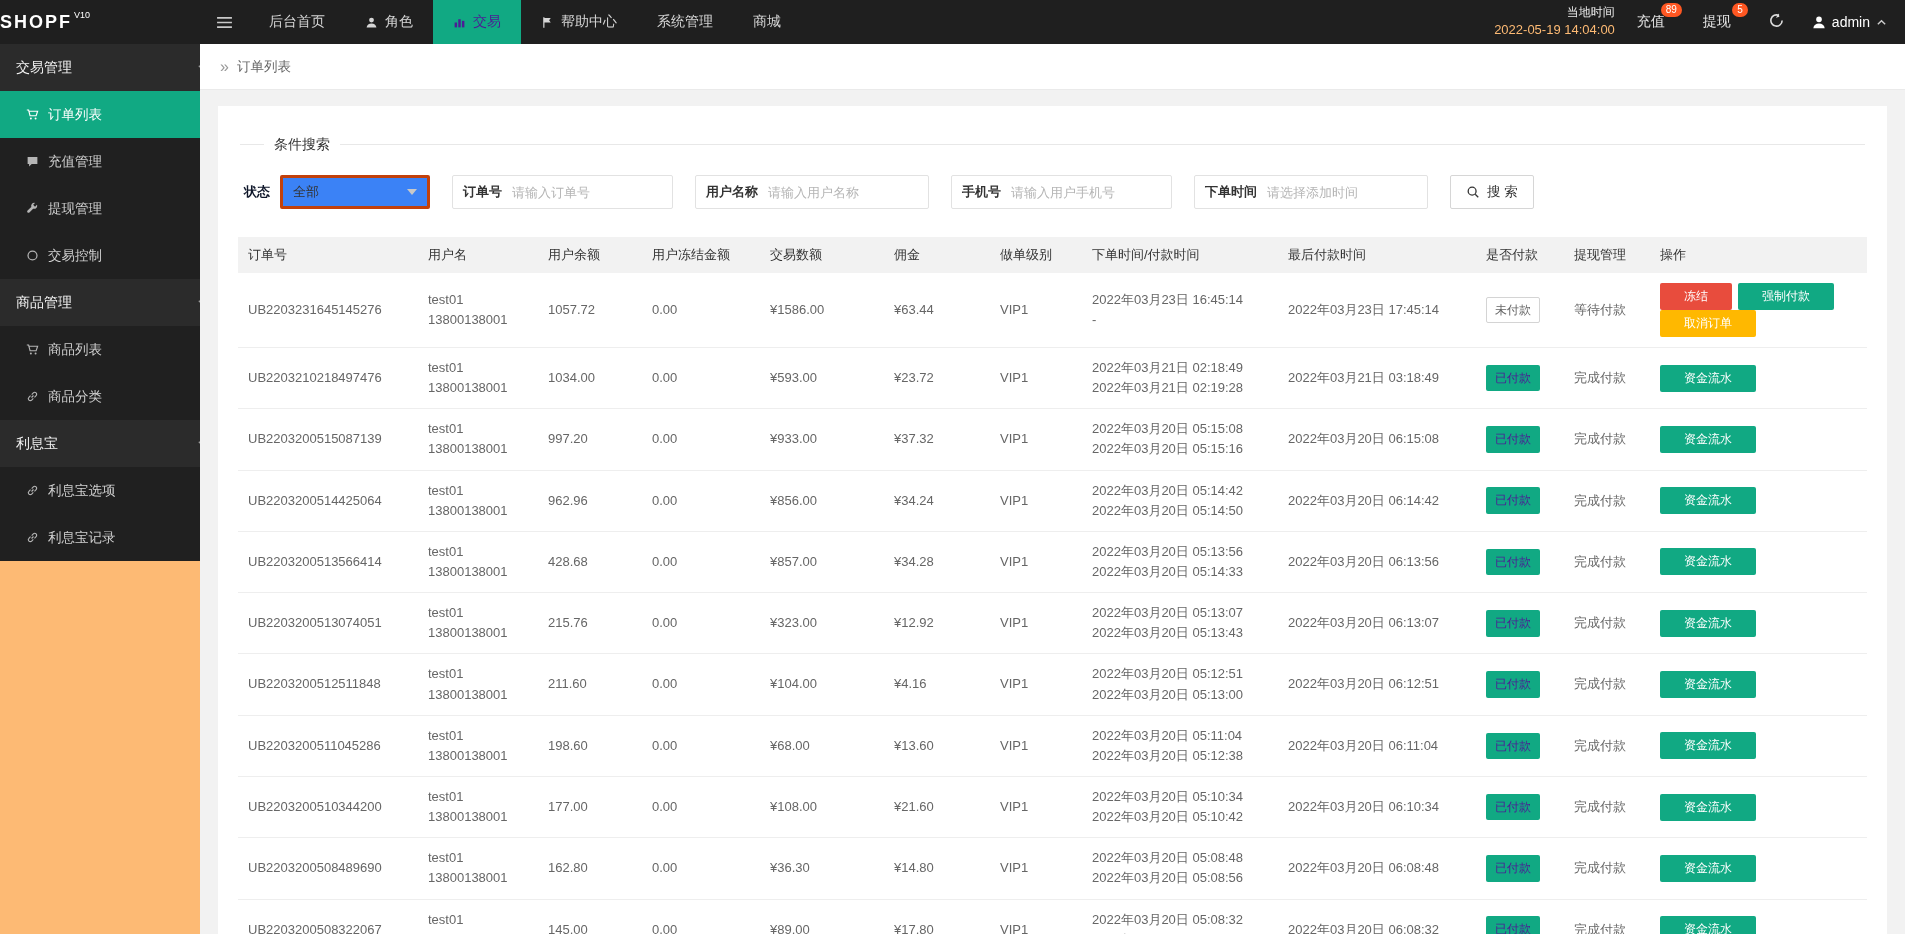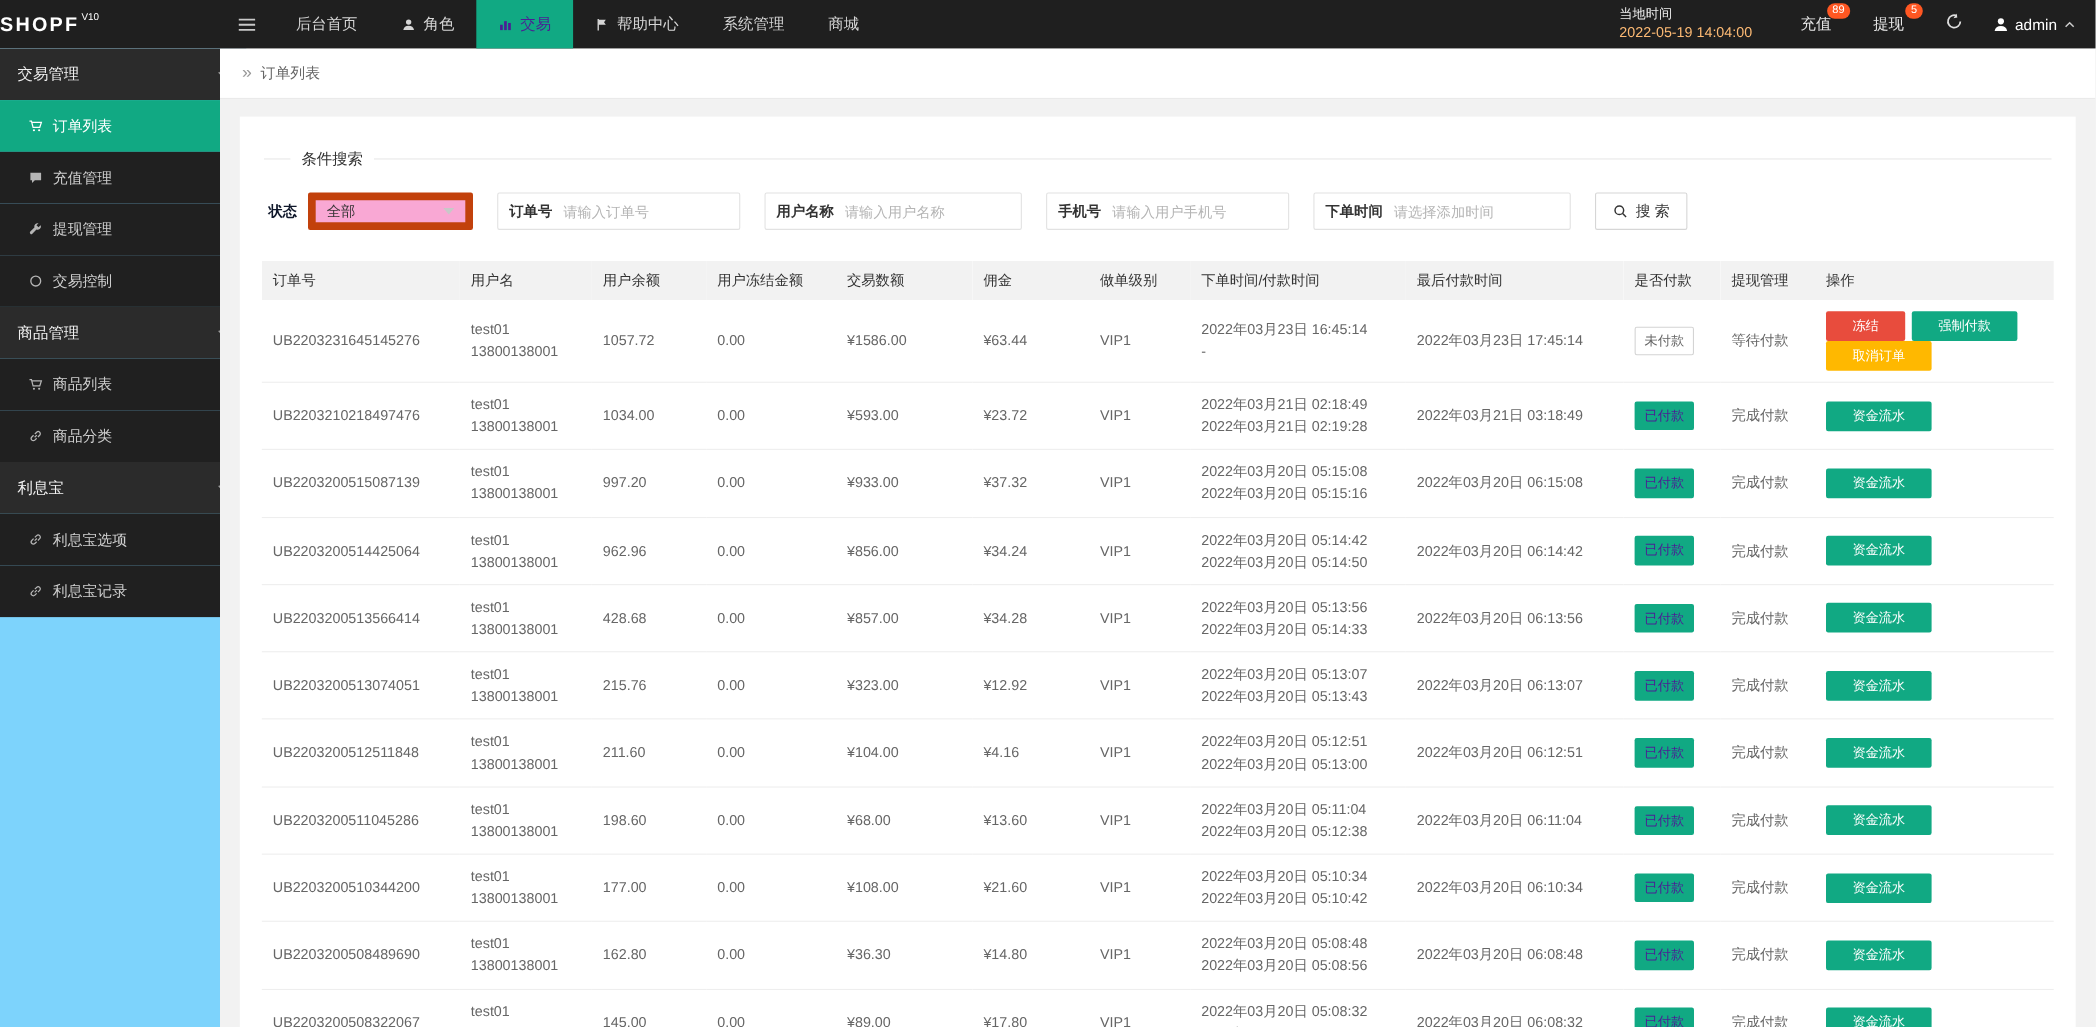--- a/index.html
+++ b/index.html
@@ -20,32 +20,32 @@
   .logo{width:200px;display:flex;align-items:center;color:#fff;
     font-size:18px;font-weight:bold;letter-spacing:2px}
   .logo sup{font-size:9px;font-weight:normal;letter-spacing:0;margin-left:2px;
     transform:translateY(-7px);display:inline-block}
   .nav-toggle{display:flex;align-items:center;padding:0 16px;color:#c9c9c9;cursor:pointer}
   .topnav{display:flex;align-items:stretch}
   .nav-item{display:flex;align-items:center;gap:7px;padding:0 20px;font-size:14px;
     color:#d6d6d6;cursor:pointer;white-space:nowrap}
   .nav-item.active{background:var(--accent);color:#4c1d95}
   .topbar-right{margin-left:auto;display:flex;align-items:center;padding-right:18px}
-  .time-block{text-align:left;margin-right:44px;line-height:1.45}
+  .time-block{text-align:right;margin-right:22px;line-height:1.45}
   .time-label{font-size:12px;color:#ececec}
   .time-value{font-size:13px;color:#fdba74}
   .top-link{position:relative;font-size:14px;color:#e6e6e6;margin-right:38px;cursor:pointer;white-space:nowrap}
   .top-badge{position:absolute;top:-10px;right:-17px;background:var(--badge);color:#fff;
     font-size:10px;line-height:1;padding:2px 5px;border-radius:8px;min-width:15px;text-align:center}
   .icon-btn{color:#ddd;margin-right:28px;cursor:pointer}
   .admin{display:flex;align-items:center;gap:6px;font-size:14px;color:#fff;cursor:pointer}
   .admin .caret{color:#ccc}
 
   
-  .sidebar{position:absolute;top:44px;left:0;bottom:0;width:224px;background:#7dd3fc;overflow:hidden}
+  .sidebar{position:absolute;top:44px;left:0;bottom:0;width:224px;background:#fdba74;overflow:hidden}
   .side-group{height:47px;display:flex;align-items:center;justify-content:space-between;
     padding:0 16px;background:#2b2b2b;color:#f2f2f2;font-size:14px;cursor:pointer}
   .group-caret{color:#9a9a9a}
   .side-item{height:47px;display:flex;align-items:center;gap:9px;padding:0 16px 0 26px;
     background:#202020;color:#cfcfcf;font-size:13.5px;cursor:pointer}
   .side-item .icon{color:#b5b5b5}
   .side-item.active{background:var(--accent);color:#fff}
   .side-item.active .icon{color:#fff}
 
   
@@ -54,21 +54,21 @@
     align-items:center;gap:8px;padding:0 20px;color:#666;font-size:13.5px}
   .bc-icon{color:#999;font-size:16px}
   .card{margin:16px 18px 0;background:#fff;height:calc(100% - 62px);padding:30px 20px 0;overflow:hidden}
 
   .fieldset{border-top:1px solid #e8e8e8;position:relative;margin:8px 2px 0}
   .legend{position:absolute;top:-9px;left:24px;background:#fff;padding:0 10px;font-size:14px;color:#333}
 
   .filters{display:flex;align-items:center;gap:22px;margin-top:30px;padding-left:6px;flex-wrap:nowrap}
   .filter{display:flex;align-items:center}
   .f-label{font-size:13px;color:#0f172a;font-weight:bold;margin-right:10px}
-  .f-select{width:150px;height:34px;border:7px solid #c2410c;border-radius:2px;background:#f9a8d4;
+  .f-select{width:150px;height:34px;border:3px solid #c2410c;border-radius:2px;background:#3b82f6;
     display:flex;align-items:center;justify-content:space-between;padding:0 10px;font-size:13px;color:#333;cursor:pointer}
   .sel-caret{width:0;height:0;border-left:5px solid transparent;border-right:5px solid transparent;
     border-top:6px solid #c8c8c8}
   .f-group{display:flex;align-items:center;border:1px solid #e2e2e2;border-radius:2px;height:34px;background:#fff}
   .f-group-label{font-size:13px;color:#333;font-weight:bold;padding:0 10px;white-space:nowrap}
   .f-input{border:none;outline:none;height:100%;width:160px;font-size:13px;color:#333;
     padding-right:10px;background:transparent;font-family:inherit}
   .f-input::placeholder{color:#b5b5b5}
   .search-btn{height:34px;display:flex;align-items:center;gap:7px;padding:0 15px;background:#fff;
     border:1px solid #d6d6d6;border-radius:2px;font-size:13.5px;color:#333;cursor:pointer;font-family:inherit}

